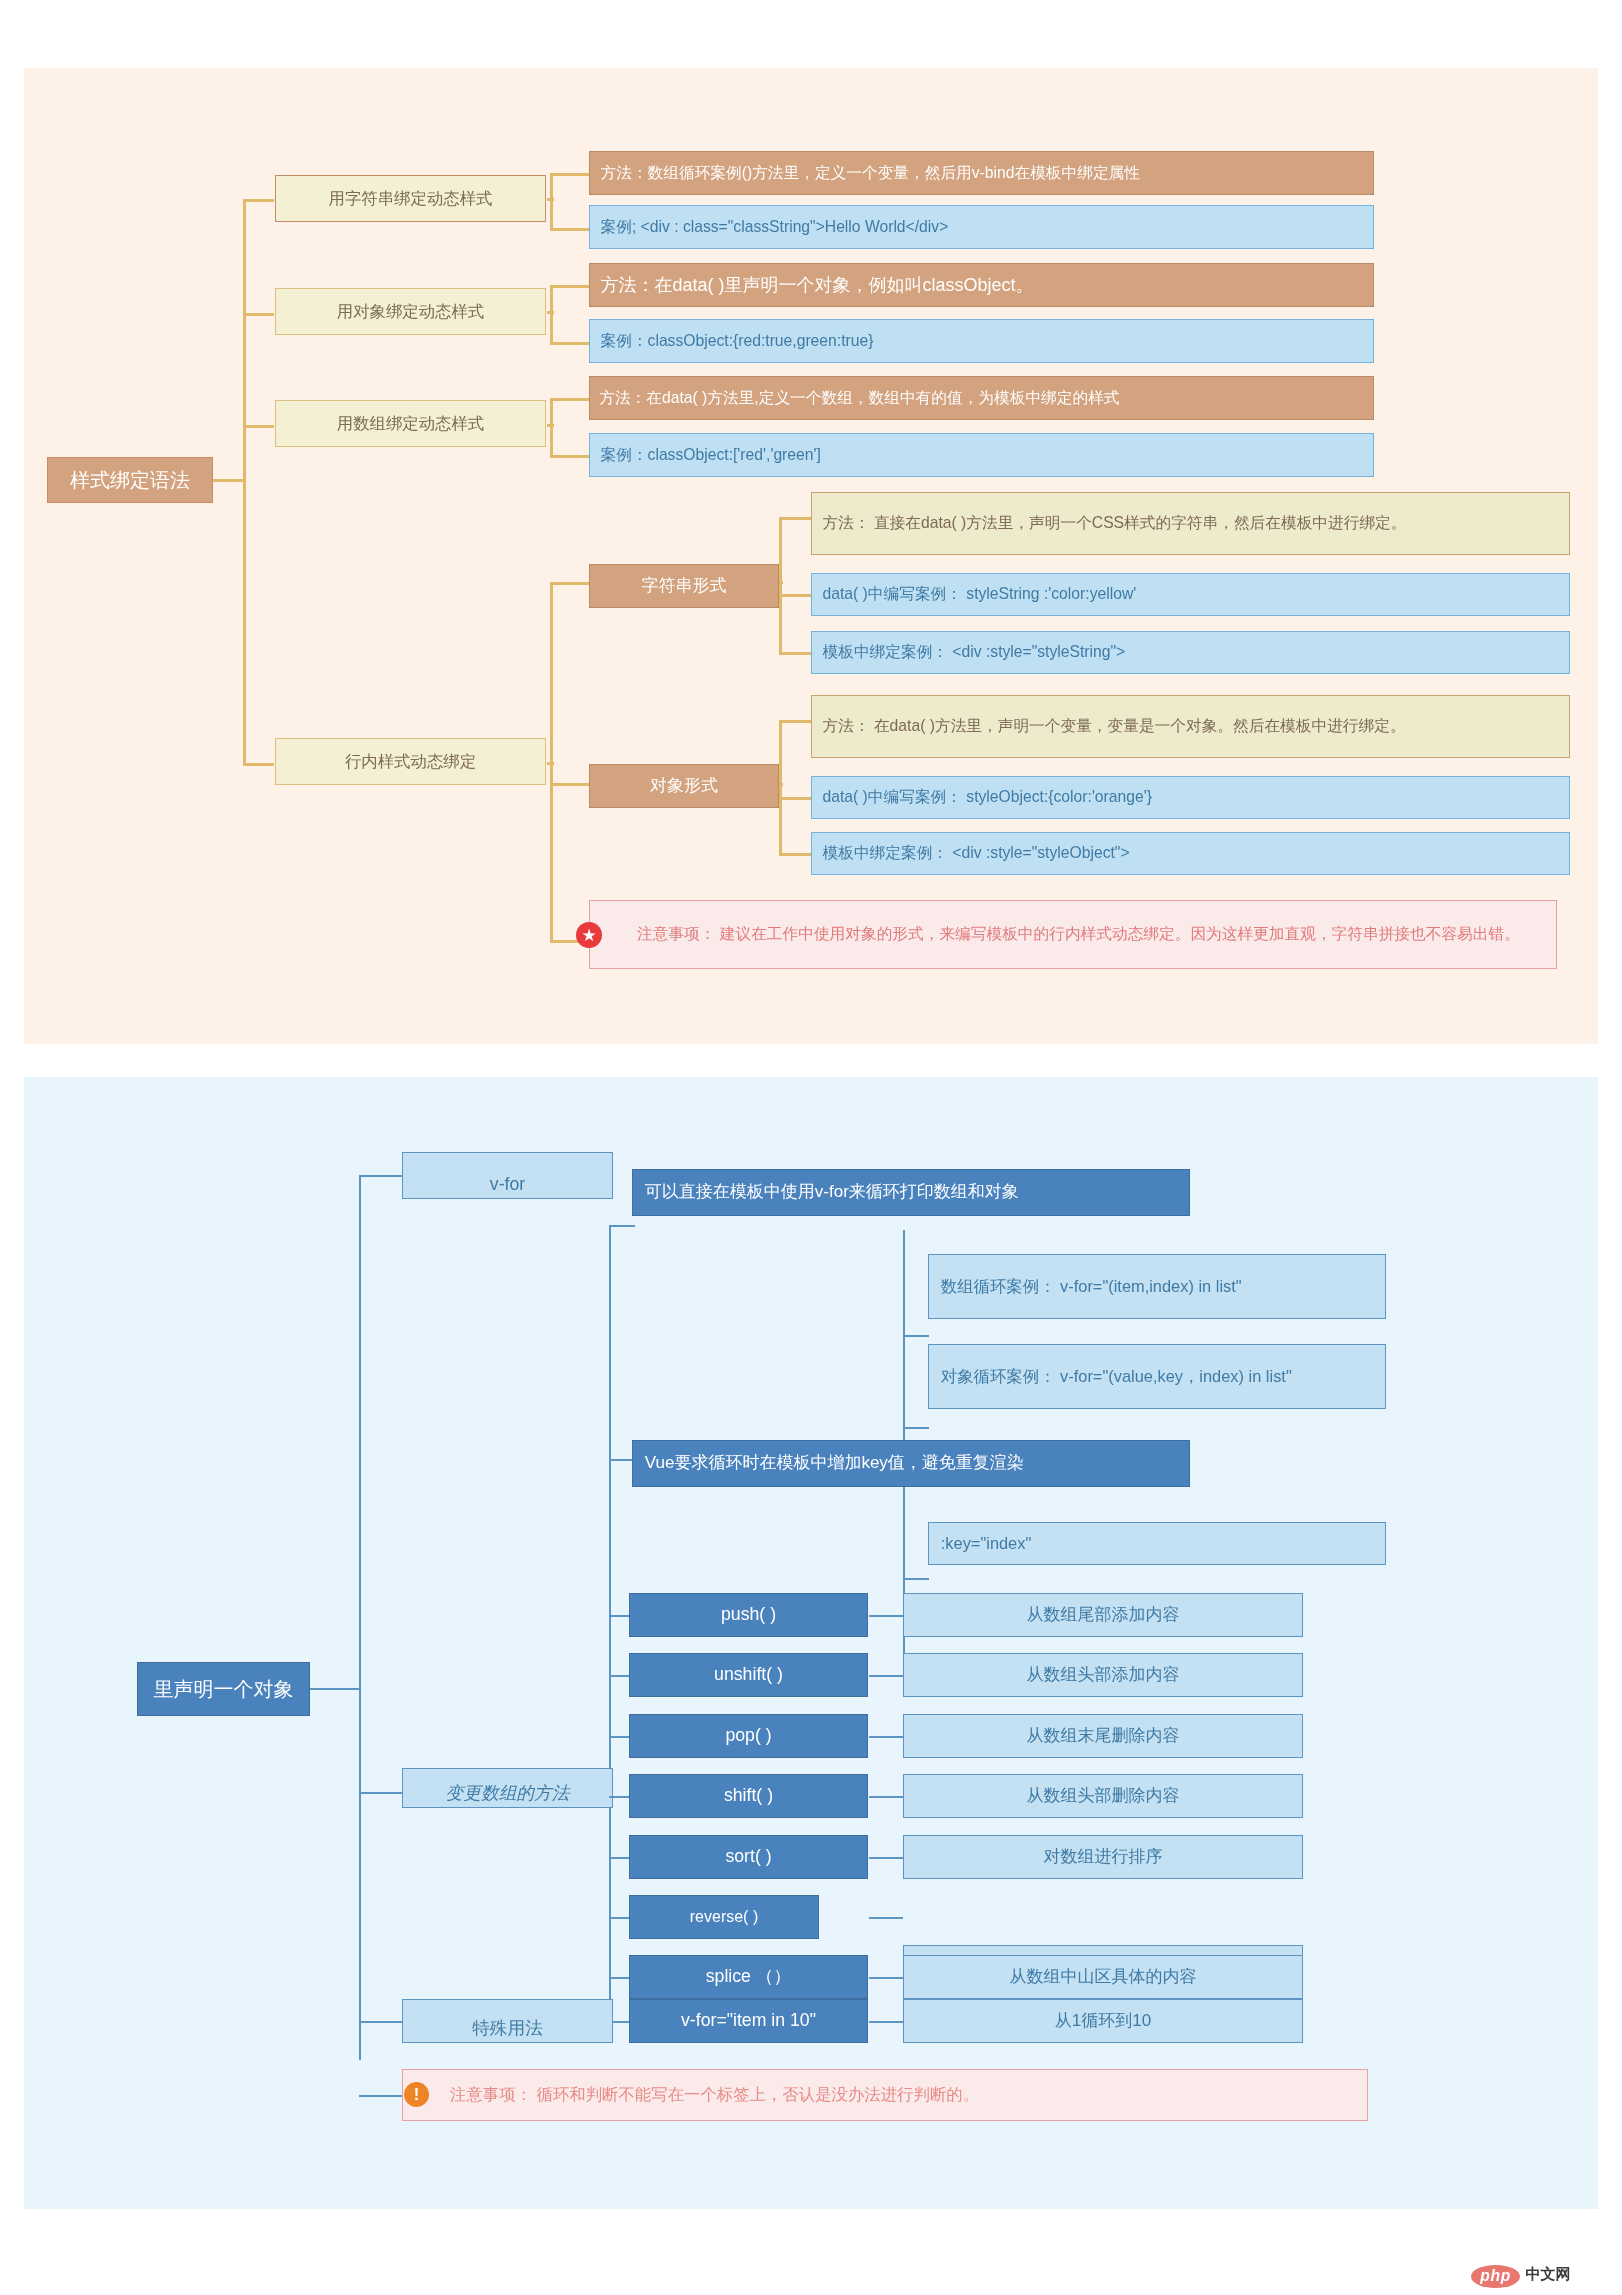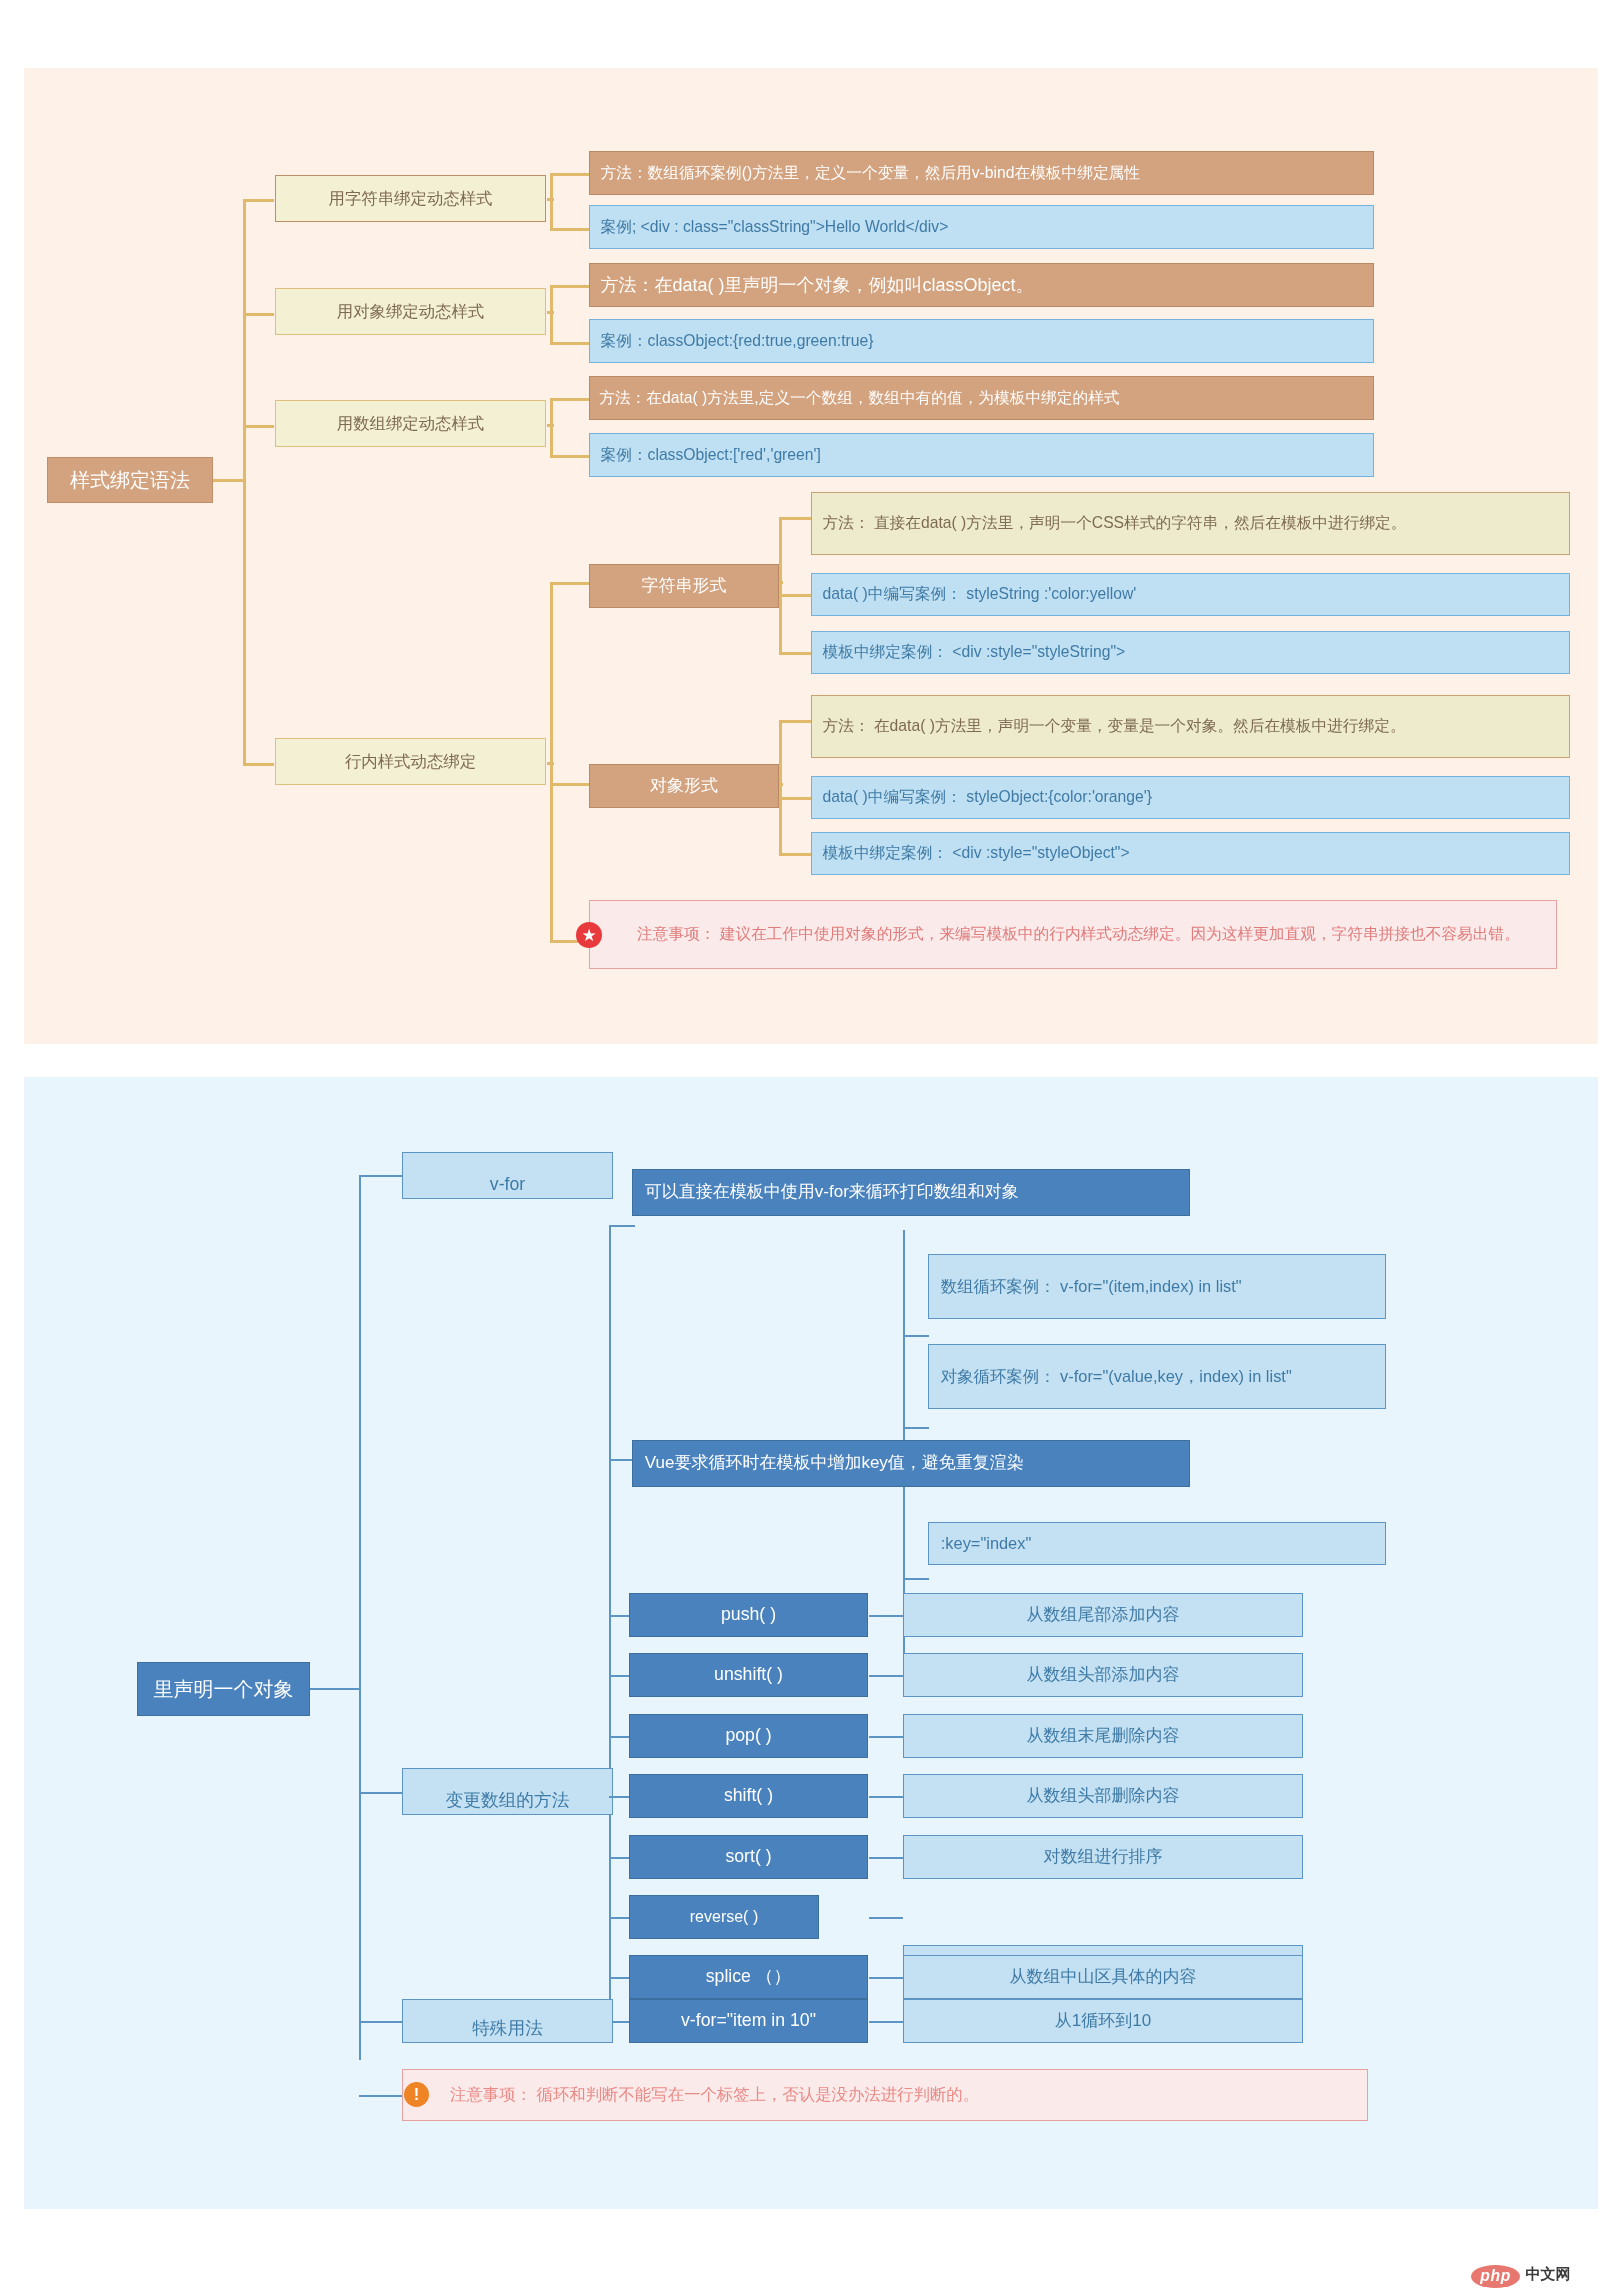--- a/index.html
+++ b/index.html
@@ -211,21 +211,21 @@
     <span class="txt">数组循环案例： v-for="(item,index) in list"</span>
   </div>
   <div class="node left n-light-blue" style="left:928px;top:1344px;width:458px;height:65px;padding:5.2px 11.8px;font-size:16.4px;">
     <span class="txt">对象循环案例： v-for="(value,key，index) in  list"</span>
   </div>
 
   <div class="node left n-light-blue" style="left:928px;top:1522px;width:458px;height:43px;padding:0 11.8px;font-size:16.4px;">
     <span class="txt">:key="index"</span>
   </div>
 
-  <div class="node center n-branch-lblue" style="left:402px;top:1768px;width:211px;height:47px;font-size:17.7px;">
+  <div class="node center n-branch-lblue" style="left:402px;top:1768px;width:211px;height:40px;font-size:17.7px;font-style:italic;">
     <span class="txt">变更数组的方法</span>
   </div>
 
   <div class="ln blue" style="left:609px;top:1615px;width:23.6px;height:2px;"></div>
   <div class="node center n-dark-blue" style="left:629px;top:1593px;width:239px;height:44px;font-size:17.7px;">
     <span class="txt">push(  )</span>
   </div>
   <div class="ln blue" style="left:869px;top:1615px;width:34px;height:2px;"></div>
   <div class="node center n-light-blue" style="left:903px;top:1593px;width:400px;height:44px;font-size:17px;">
     <span class="txt">从数组尾部添加内容</span>

